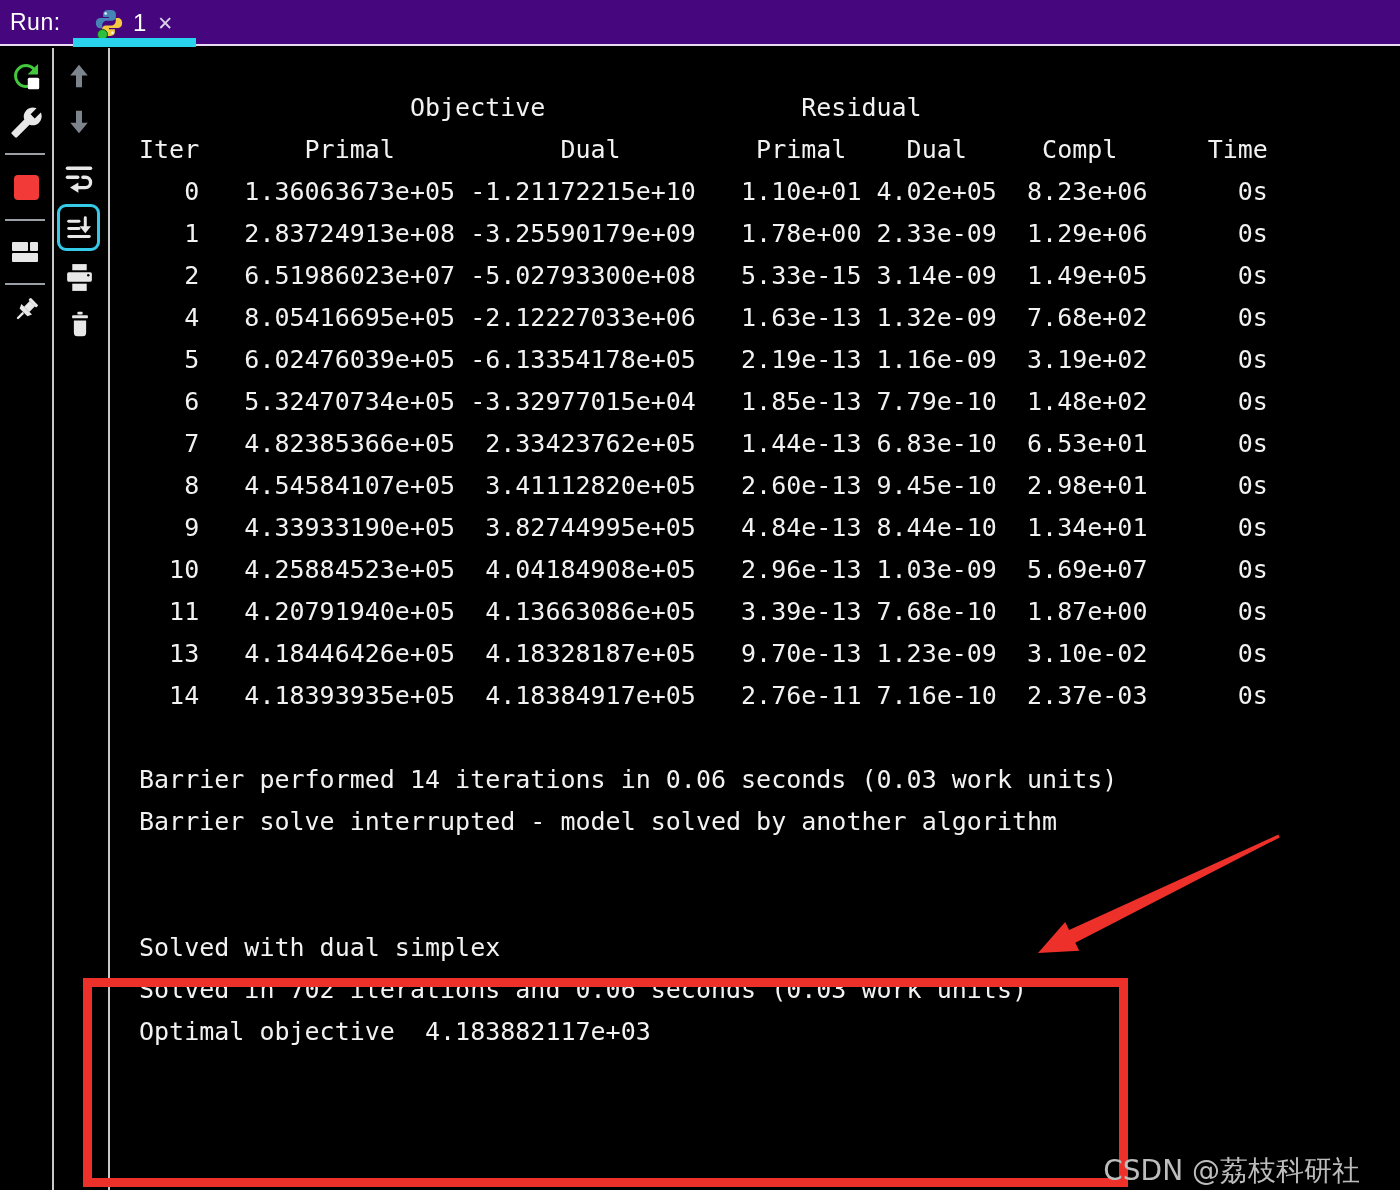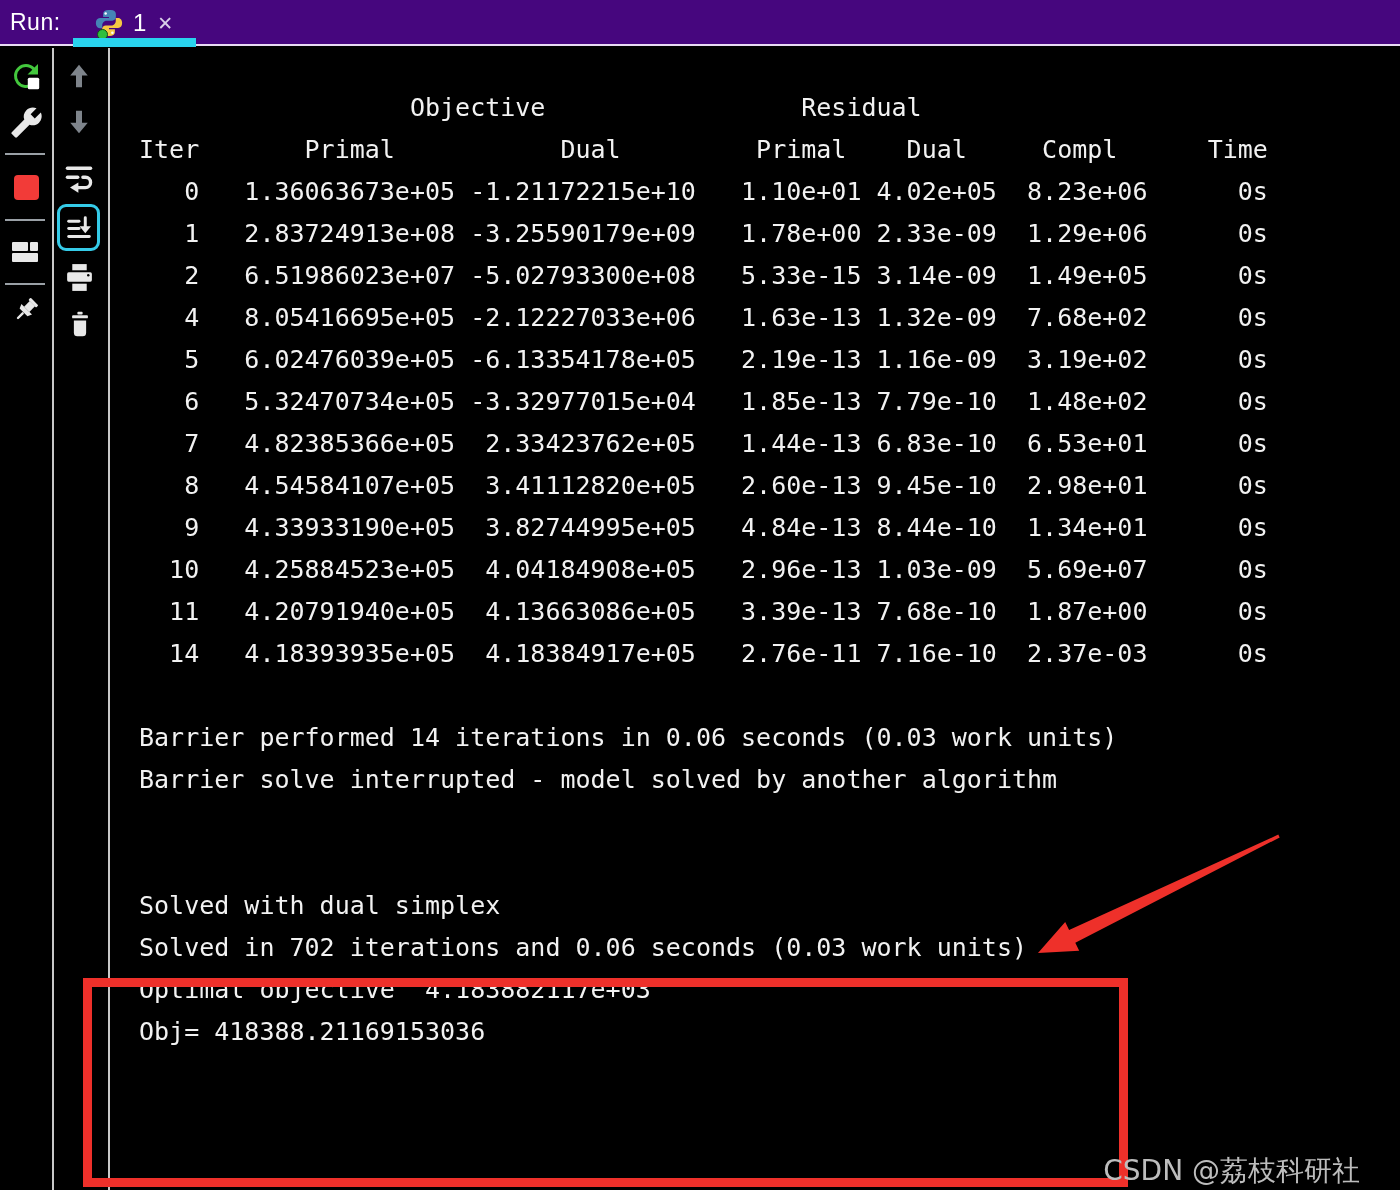--- a/index.html
+++ b/index.html
@@ -183,30 +183,30 @@
         <div class="console-line">   1   2.83724913e+08 -3.25590179e+09   1.78e+00 2.33e-09  1.29e+06      0s</div>
         <div class="console-line">   2   6.51986023e+07 -5.02793300e+08   5.33e-15 3.14e-09  1.49e+05      0s</div>
         <div class="console-line">   4   8.05416695e+05 -2.12227033e+06   1.63e-13 1.32e-09  7.68e+02      0s</div>
         <div class="console-line">   5   6.02476039e+05 -6.13354178e+05   2.19e-13 1.16e-09  3.19e+02      0s</div>
         <div class="console-line">   6   5.32470734e+05 -3.32977015e+04   1.85e-13 7.79e-10  1.48e+02      0s</div>
         <div class="console-line">   7   4.82385366e+05  2.33423762e+05   1.44e-13 6.83e-10  6.53e+01      0s</div>
         <div class="console-line">   8   4.54584107e+05  3.41112820e+05   2.60e-13 9.45e-10  2.98e+01      0s</div>
         <div class="console-line">   9   4.33933190e+05  3.82744995e+05   4.84e-13 8.44e-10  1.34e+01      0s</div>
         <div class="console-line">  10   4.25884523e+05  4.04184908e+05   2.96e-13 1.03e-09  5.69e+07      0s</div>
         <div class="console-line">  11   4.20791940e+05  4.13663086e+05   3.39e-13 7.68e-10  1.87e+00      0s</div>
+        <div class="console-line">  13   4.18446426e+05  4.18328187e+05   9.70e-13 1.23e-09  3.10e-02      0s</div>
         <div class="console-line">  14   4.18393935e+05  4.18384917e+05   2.76e-11 7.16e-10  2.37e-03      0s</div>
         <div class="console-line"></div>
         <div class="console-line">Barrier performed 14 iterations in 0.06 seconds (0.03 work units)</div>
         <div class="console-line">Barrier solve interrupted - model solved by another algorithm</div>
         <div class="console-line"></div>
         <div class="console-line"></div>
         <div class="console-line">Solved with dual simplex</div>
         <div class="console-line">Solved in 702 iterations and 0.06 seconds (0.03 work units)</div>
         <div class="console-line">Optimal objective  4.183882117e+03</div>
-        <div class="console-line">Obj= 418388.21169153036</div>
       </div>
   </div>
 
   <div class="annotation-layer">
     <div class="annotation-box"></div>
     <svg width="1400" height="1190" viewBox="0 0 1400 1190" style="position:absolute;left:0;top:0;">
       <polygon fill="#ee302a" points="1278.3,834.6 1069.1,930.1 1065.2,922.0 1038,953 1079.2,950.8 1075.3,942.7 1279.7,837.4"></polygon>
     </svg>
   </div>
 

